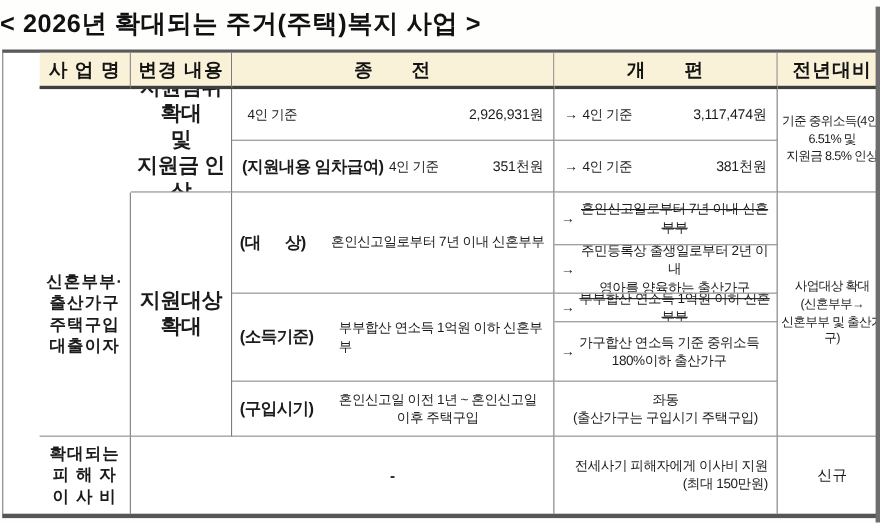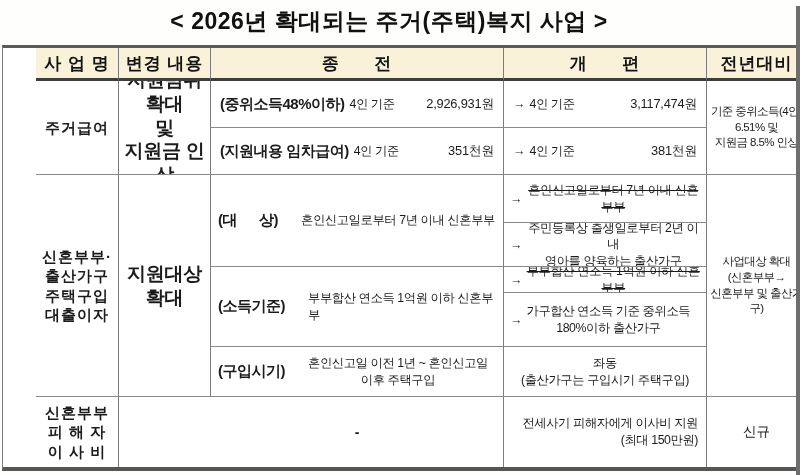--- a/index.html
+++ b/index.html
@@ -4,21 +4,21 @@
 <style>
   html,body{margin:0;padding:0;}
   body{
     width:800px;height:475px;background:#fefefd;overflow:hidden;
     font-family:"Liberation Sans","DejaVu Sans",sans-serif;color:#1b1b1b;
     position:relative;
   }
   .page{position:relative;width:800px;height:475px;}
   .edge-strip{position:absolute;right:0;top:0;width:4px;height:475px;background:#6e6e6e;}
   .title{
-    width:778px;text-align:center;margin:6px 0 8px 0;
+    width:778px;margin:6px 0 8px 0;
     font-size:23px;font-weight:bold;letter-spacing:0.5px;color:#111;
     white-space:pre;
   }
   .tbl{
     margin-left:2px;width:771px;
     display:grid;
     grid-template-columns:83px 92px 293px 203px 100px;
     grid-template-rows:33px 47px 47px 48px 44px 26px 54px 50px 70px;
     border-top:3px solid #5a5a5a;
     border-left:1px solid #7c7c7c;
@@ -70,27 +70,25 @@
   <div class="title">&lt; 2026년 확대되는 주거(주택)복지 사업 &gt;</div>
 
   <div class="tbl">
 
     <div class="cell hdr" style="grid-column:1;grid-row:1">사 업 명</div>
     <div class="cell hdr" style="grid-column:2;grid-row:1">변경 내용</div>
     <div class="cell hdr" style="grid-column:3;grid-row:1">종      전</div>
     <div class="cell hdr" style="grid-column:4;grid-row:1">개      편</div>
     <div class="cell hdr" style="grid-column:5;grid-row:1">전년대비</div>
 
-    <div class="cell name-cell" style="grid-column:1;grid-row:2/span 2">주거급여</div>
     <div class="cell chg" style="grid-column:2;grid-row:2/span 2">지원범위확대
 및
 지원금 인상</div>
 
     <div class="cell spread" style="grid-column:3;grid-row:2">
-      <span class="lbl">(중위소득48%이하)</span>
       <span class="txt" style="margin-left:5px">4인 기준</span>
       <span class="val">2,926,931원</span>
     </div>
     <div class="cell spread" style="grid-column:4;grid-row:2">
       <span class="arrow">→</span>
       <span class="txt">4인 기준</span>
       <span class="val">3,117,474원</span>
     </div>
     <div class="cell yoy-cell" style="grid-column:5;grid-row:2/span 2">기준 중위소득(4인)
 6.51% 및
@@ -148,21 +146,21 @@
     </div>
     <div class="cell" style="grid-column:4;grid-row:8">
       <span class="txt center-txt">좌동
 (출산가구는 구입시기 주택구입)</span>
     </div>
 
     <div class="cell yoy-cell" style="grid-column:5;grid-row:4/span 5">사업대상 확대
 (신혼부부→
 신혼부부 및 출산가구)</div>
 
-    <div class="cell name-cell last-row" style="grid-column:1;grid-row:9">신혼부부
+    <div class="cell name-cell last-row" style="grid-column:1;grid-row:9">확대되는
 피 해 자
 이 사 비</div>
     <div class="cell dash last-row" style="grid-column:3;grid-row:9">-</div>
     <div class="cell right-align last-row" style="grid-column:4;grid-row:9">
       <span class="txt" style="text-align:right">전세사기 피해자에게 이사비 지원
 (최대 150만원)</span>
     </div>
     <div class="cell new-badge last-row" style="grid-column:5;grid-row:9">신규</div>
 
   </div>

